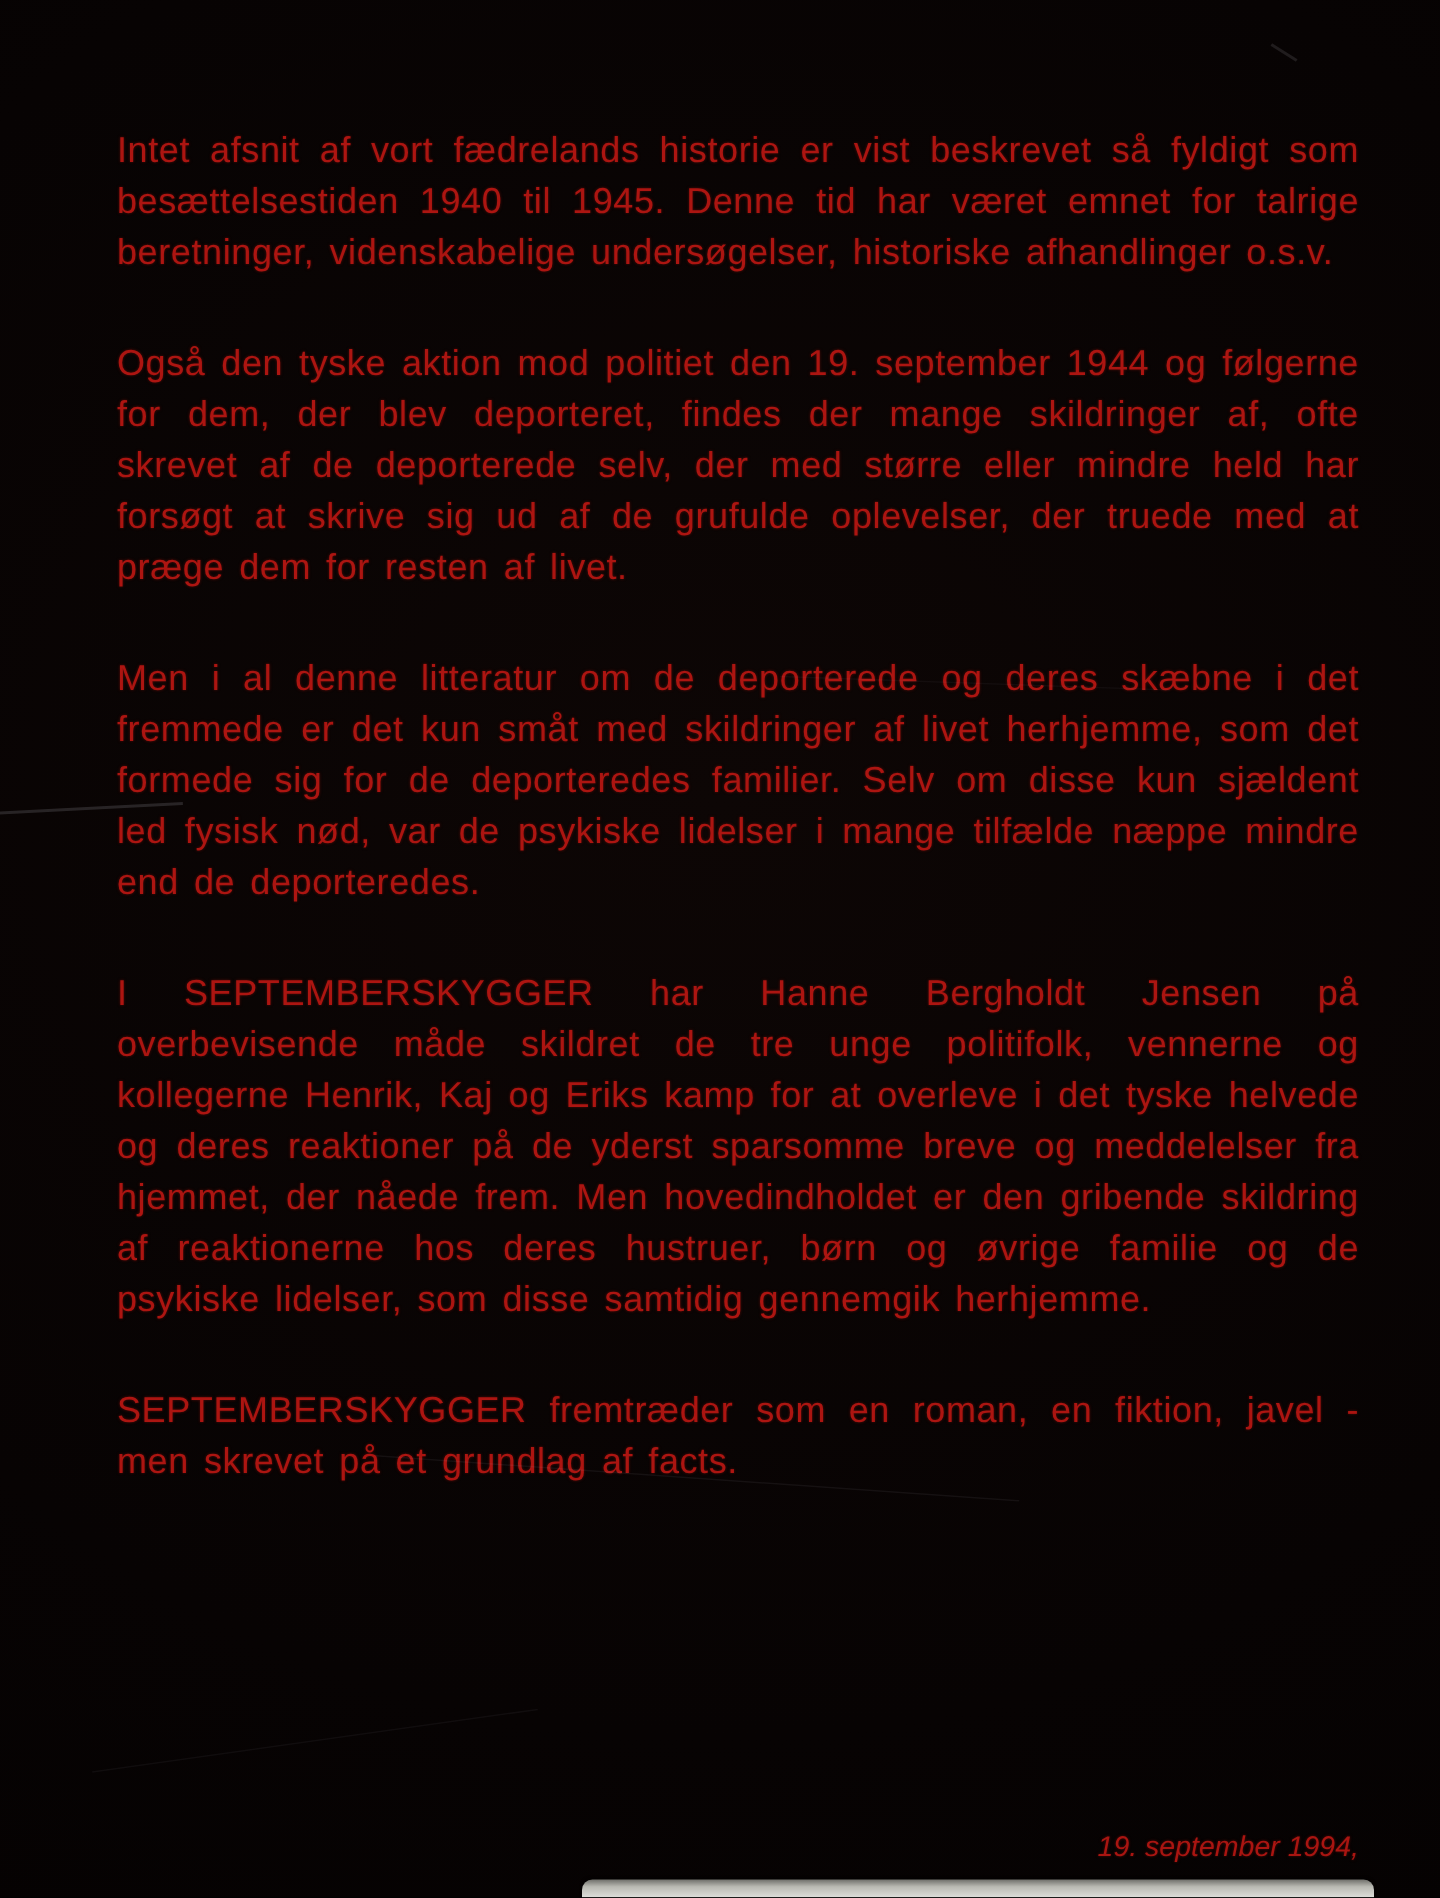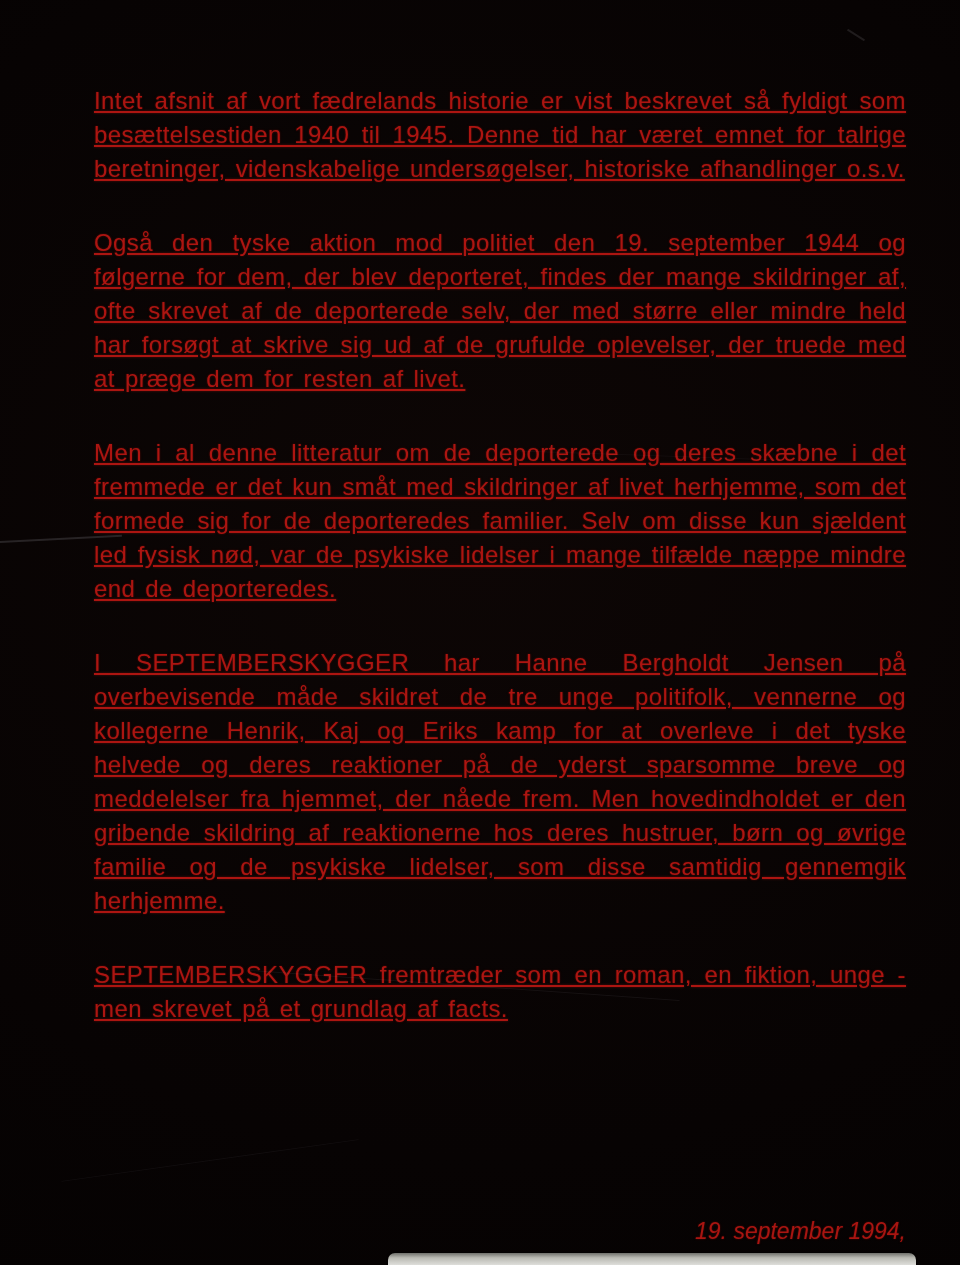--- a/index.html
+++ b/index.html
@@ -17,38 +17,37 @@
       #030101;
     font-family: "Liberation Sans", sans-serif;
   }
   .text-block {
     position: absolute;
     left: 78px;
     right: 54px;
     top: 84px;
   }
   .text-block p {
-    margin: 0 0 40px 16px;
+    margin: 0 0 40px 0;
     font-size: 24px;
     line-height: 34px;
     letter-spacing: 0.4px;
     word-spacing: 3px;
     text-align: justify;
     color: #ac1511;
     text-shadow: 0 0 2px rgba(150, 18, 12, 0.55);
-    text-decoration: underline;
   }
   .signature {
     position: absolute;
     right: 54px;
     bottom: 18px;
     text-align: center;
     color: #a91511;
     font-style: italic;
-    font-size: 23px;
+    font-size: 19px;
     line-height: 31px;
     text-shadow: 0 0 2px rgba(150, 18, 12, 0.55);
   }
   .sticker-edge {
     position: absolute;
     left: 388px;
     bottom: 0;
     width: 528px;
     height: 12px;
     border-radius: 7px 7px 0 0;
@@ -69,21 +68,21 @@
 </head>
 <body>
 
 <div class="cover">
 
   <div class="text-block">
     <p>Intet afsnit af vort fædrelands historie er vist beskrevet så fyldigt som besættelsestiden 1940 til 1945. Denne tid har været emnet for talrige beretninger, videnskabelige undersøgelser, historiske afhandlinger o.s.v.</p>
     <p>Også den tyske aktion mod politiet den 19. september 1944 og følgerne for dem, der blev deporteret, findes der mange skildringer af, ofte skrevet af de deporterede selv, der med større eller mindre held har forsøgt at skrive sig ud af de grufulde oplevelser, der truede med at præge dem for resten af livet.</p>
     <p>Men i al denne litteratur om de deporterede og deres skæbne i det fremmede er det kun småt med skildringer af livet herhjemme, som det formede sig for de deporteredes familier. Selv om disse kun sjældent led fysisk nød, var de psykiske lidelser i mange tilfælde næppe mindre end de deporteredes.</p>
     <p>I SEPTEMBERSKYGGER har Hanne Bergholdt Jensen på overbevisende måde skildret de tre unge politifolk, vennerne og kollegerne Henrik, Kaj og Eriks kamp for at overleve i det tyske helvede og deres reaktioner på de yderst sparsomme breve og meddelelser fra hjemmet, der nåede frem. Men hovedindholdet er den gribende skildring af reaktionerne hos deres hustruer, børn og øvrige familie og de psykiske lidelser, som disse samtidig gennemgik herhjemme.</p>
-    <p>SEPTEMBERSKYGGER fremtræder som en roman, en fiktion, unge - men skrevet på et grundlag af facts.</p>
+    <p>SEPTEMBERSKYGGER fremtræder som en roman, en fiktion, javel - men skrevet på et grundlag af facts.</p>
   </div>
 
   <div class="signature">
     <div>19. september 1994,</div>
   </div>
 
   <div class="scratch s1"></div>
   <div class="scratch s2"></div>
   <div class="scratch s3"></div>
   <div class="scratch s4"></div>

